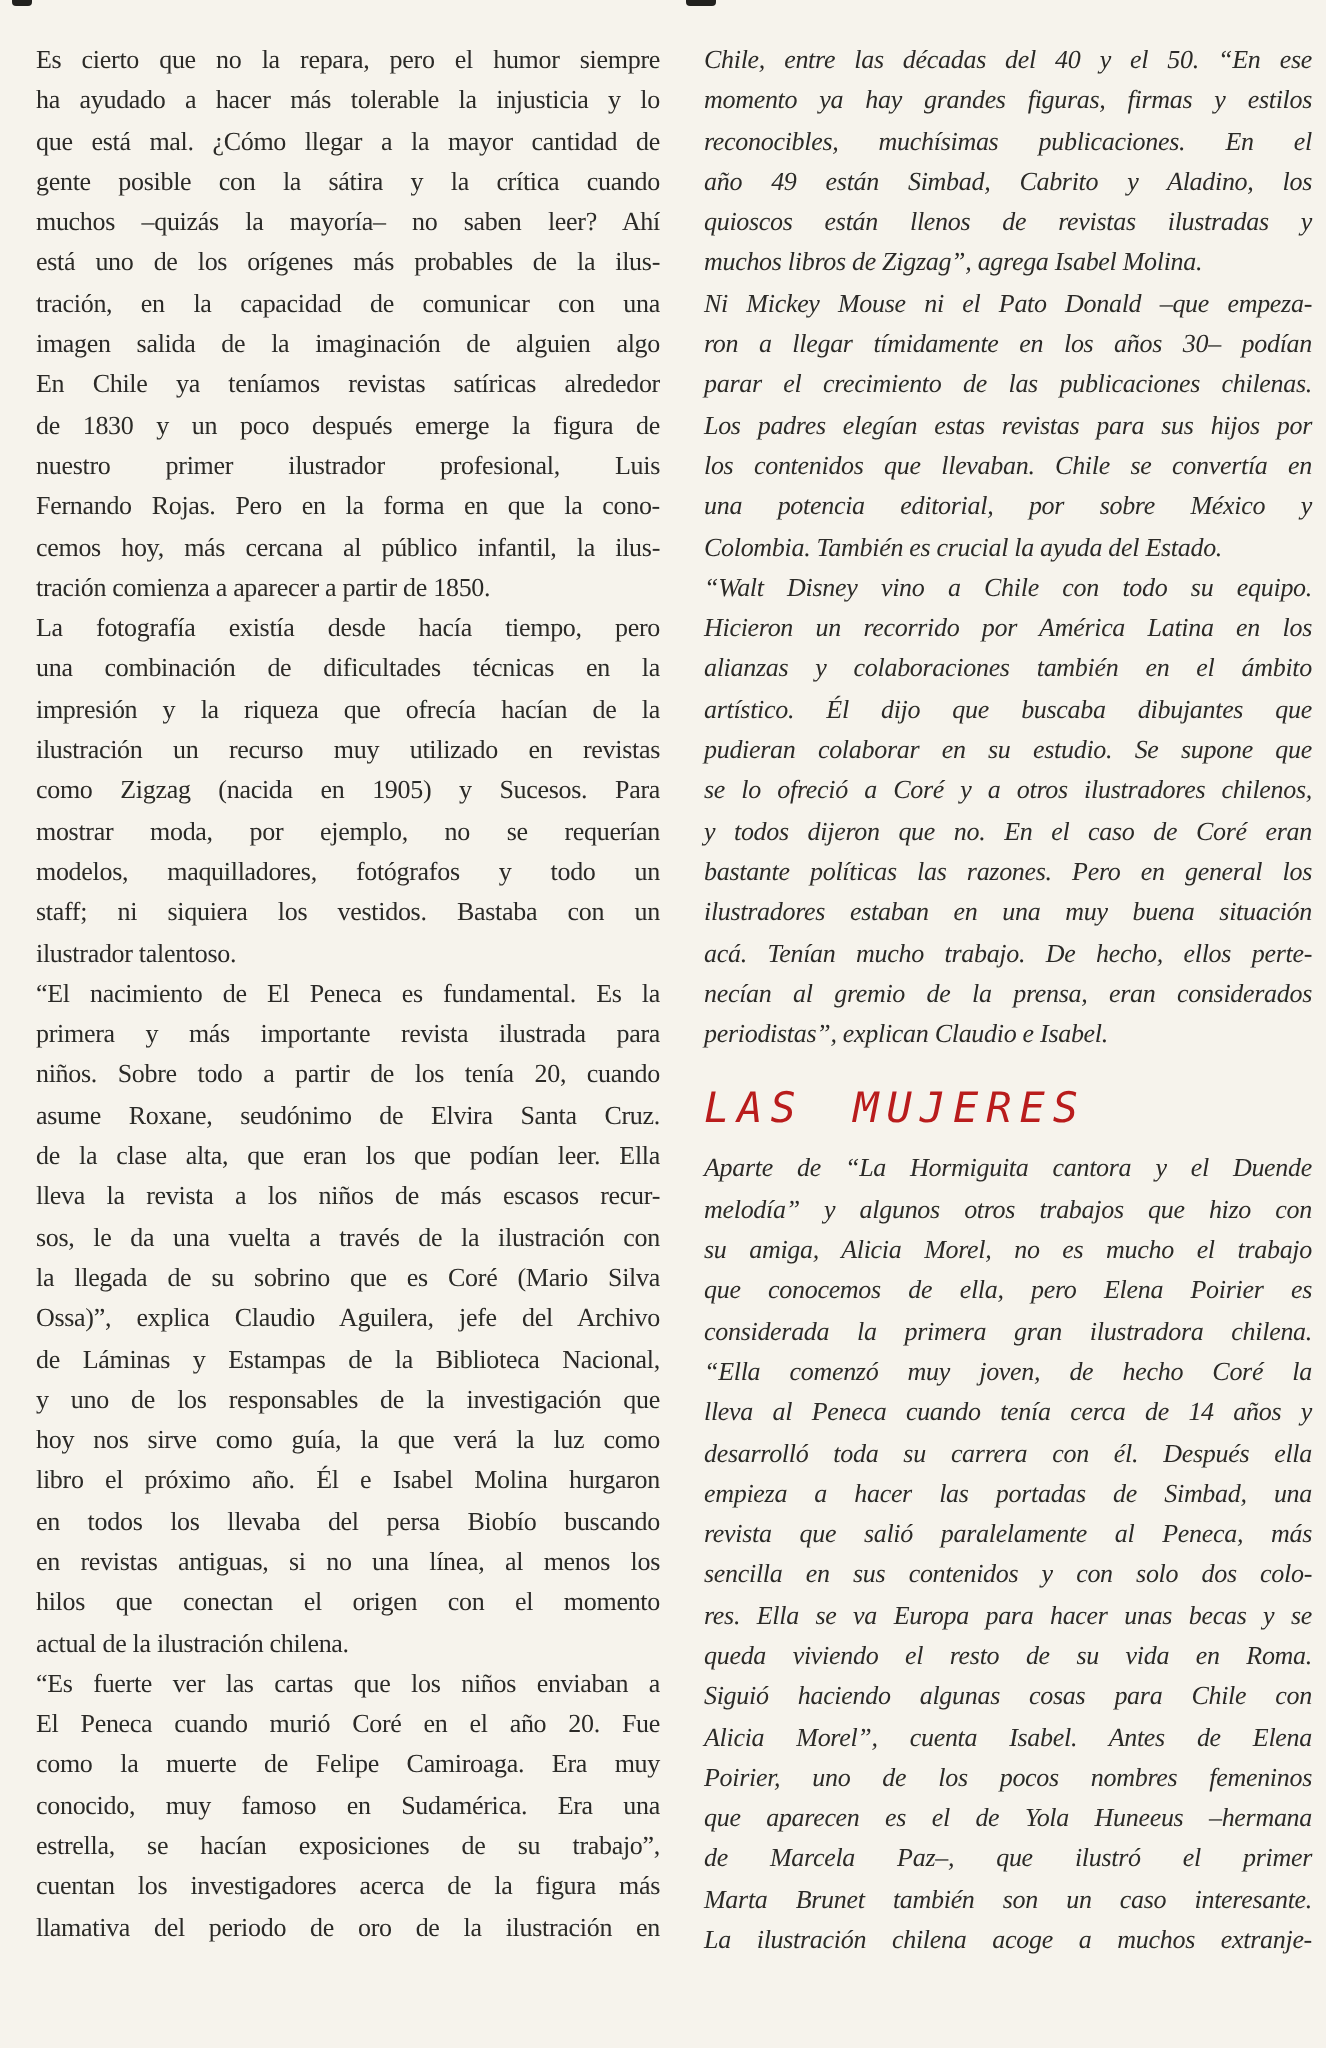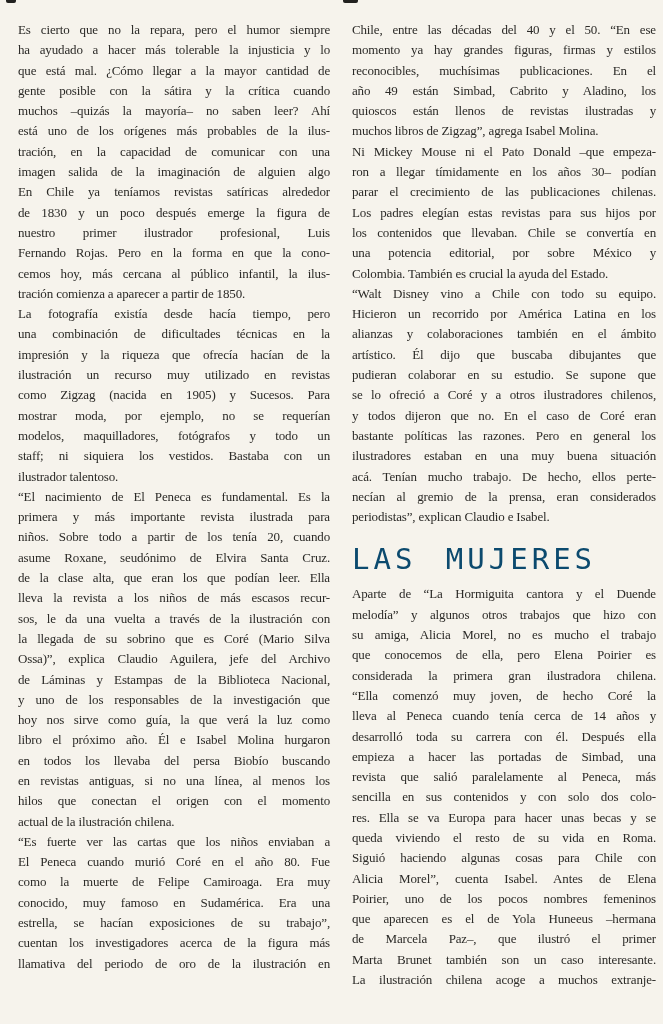--- a/index.html
+++ b/index.html
@@ -32,43 +32,43 @@
   .artifact-a { left: 6px;   width: 10px; }
   .artifact-b { left: 343px; width: 15px; }
 
   .columns {
     display: flex;
     padding: 20px 0 0 18px;
     gap: 22px;
   }
   .col { flex: 0 0 auto; }
   .col-left  { width: 312px; }
-  .col-right { width: 304px; }
+  .col-right { width: 304px; font-style: italic; }
 
   .para { margin: 0; }
 
   .line {
     font-size: 13px;
     line-height: 20.3px;
     letter-spacing: -0.15px;
     text-align: justify;
     text-align-last: justify;
     color: #2b2a27;
   }
   
   .line.open {
     text-align-last: left;
   }
 
   .heading {
     font-family: "DejaVu Sans Mono", monospace;
     font-weight: 400;
-    font-size: 29px;
+    font-size: 21px;
     letter-spacing: 4px;
-    color: #0c4a6e;
+    color: #b91c1c;
     margin: 15px 0 8px 0;
     word-spacing: 8px;
   }
 </style>
 </head>
 <body>
 
 <div class="page">
   <div class="artifact artifact-a"></div>
   <div class="artifact artifact-b"></div>
@@ -117,21 +117,21 @@
           <div class="line">y uno de los responsables de la investigación que</div>
           <div class="line">hoy nos sirve como guía, la que verá la luz como</div>
           <div class="line">libro el próximo año. Él e Isabel Molina hurgaron</div>
           <div class="line">en todos los llevaba del persa Biobío buscando</div>
           <div class="line">en revistas antiguas, si no una línea, al menos los</div>
           <div class="line">hilos que conectan el origen con el momento</div>
           <div class="line open">actual de la ilustración chilena.</div>
         </div>
         <div class="para">
           <div class="line">“Es fuerte ver las cartas que los niños enviaban a</div>
-          <div class="line">El Peneca cuando murió Coré en el año 80. Fue</div>
+          <div class="line">El Peneca cuando murió Coré en el año 20. Fue</div>
           <div class="line">como la muerte de Felipe Camiroaga. Era muy</div>
           <div class="line">conocido, muy famoso en Sudamérica. Era una</div>
           <div class="line">estrella, se hacían exposiciones de su trabajo”,</div>
           <div class="line">cuentan los investigadores acerca de la figura más</div>
           <div class="line">llamativa del periodo de oro de la ilustración en</div>
         </div>
       </div>
     <div class="col col-right" id="col-right">
         <div class="para">
           <div class="line">Chile, entre las décadas del 40 y el 50. “En ese</div>

